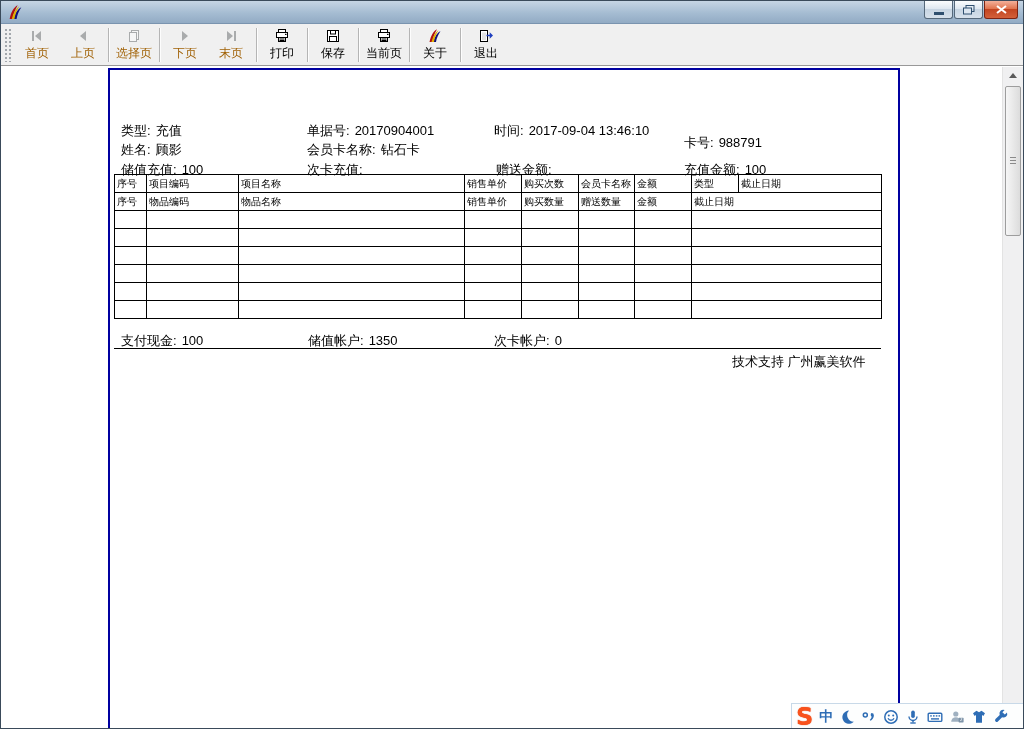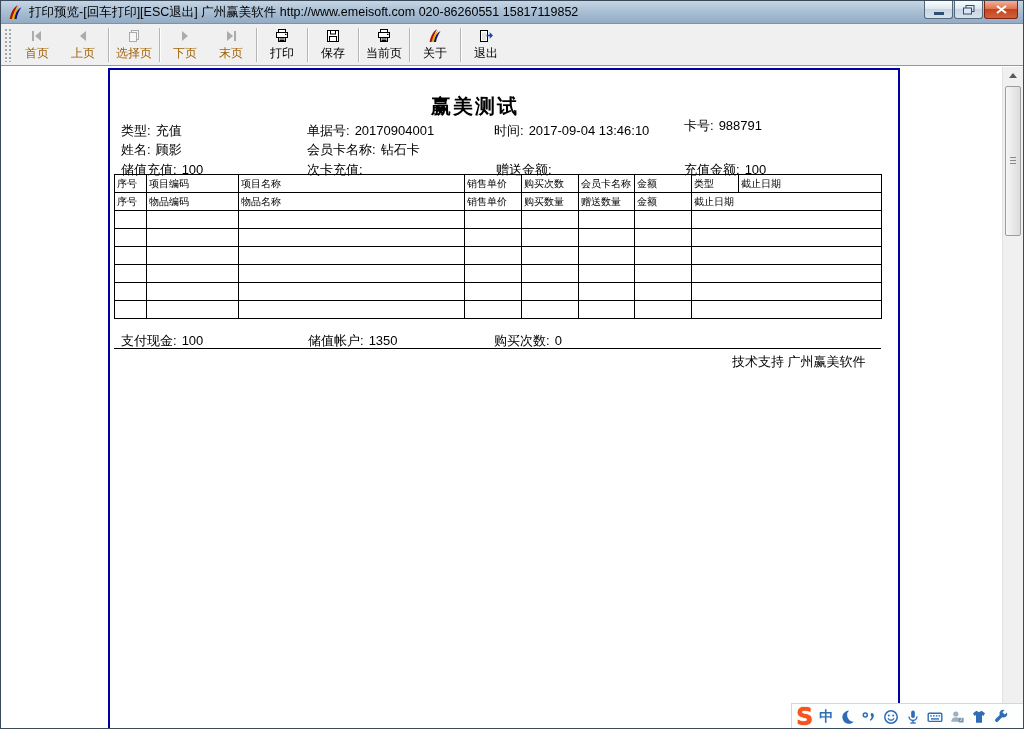--- a/index.html
+++ b/index.html
@@ -86,21 +86,20 @@
 <body>
 
 <div class="window">
 
   <div class="titlebar">
     <svg class="app-icon" viewBox="0 0 16 16">
       <path d="M2.5 14 C4 7 6.5 3 10 1.2 C7.5 5.5 6 9.5 5.5 14 Z" fill="#b01010"></path>
       <path d="M6 14 C8 8 10.5 4.5 13.5 3 C11 7 9.5 10.5 9 14 Z" fill="#10107a"></path>
       <path d="M4.5 14 C6 8 8.5 4 11.5 2 C9 6.5 7.5 10 7 14 Z" fill="#e0b000"></path>
     </svg>
-    <span class="title-text">打印预览-[回车打印][ESC退出] 广州赢美软件 http://www.emeisoft.com 020-86260551 15817119852</span>
     <div class="win-controls">
       <div class="win-btn">
           <div class="glyph-min"></div>
         </div>
       <div class="win-btn">
         <svg width="12" height="10">
           <rect x="3" y="0.5" width="8" height="6" fill="none" stroke="#2f4f6e"></rect>
           <rect x="0.5" y="3" width="8" height="6" fill="#dce6f0" stroke="#2f4f6e"></rect>
         </svg>
       </div>
@@ -215,32 +214,31 @@
         <path d="M8.5 6.8 h3.2 V4.2 L15 7.5 l-3.3 3.3 V8.2 H8.5 Z" fill="#1f3fbf"></path>
       </svg>
       <span>退出</span>
     </button>
   </div>
 
   <div class="preview">
     <div class="page">
       <div class="doc">
 
-        <div class="doc-title">赢美测试</div>
 
         <span class="f" style="left:11px; top:52px;">
           <span>类型:</span><span class="val">充值</span>
         </span>
         <span class="f" style="left:197px; top:52px;">
           <span>单据号:</span><span class="val">20170904001</span>
         </span>
         <span class="f" style="left:384px; top:52px;">
           <span>时间:</span><span class="val">2017-09-04 13:46:10</span>
         </span>
-        <span class="f" style="left:574px; top:47px;text-align:center;">
+        <span class="f" style="left:574px; top:64px;text-align:center;">
           <span>卡号:</span><span class="val">988791</span>
         </span>
 
         <span class="f" style="left:11px; top:71px;">
           <span>姓名:</span><span class="val">顾影</span>
         </span>
         <span class="f" style="left:197px; top:71px;">
           <span>会员卡名称:</span><span class="val">钻石卡</span>
         </span>
 
@@ -354,21 +352,21 @@
         </tbody>
           </table>
 
         <span class="f" style="left:11px; top:262px;">
           <span>支付现金:</span><span class="val">100</span>
         </span>
         <span class="f" style="left:198px; top:262px;">
           <span>储值帐户:</span><span class="val">1350</span>
         </span>
         <span class="f" style="left:384px; top:262px;">
-          <span>购买次数:</span><span class="val">0</span>
+          <span>次卡帐户:</span><span class="val">0</span>
         </span>
 
         <div class="doc-line"></div>
         <div class="doc-support">技术支持 广州赢美软件</div>
       </div>
     </div>
   </div>
 
   <div class="scrollbar">
     <div class="sb-up">

